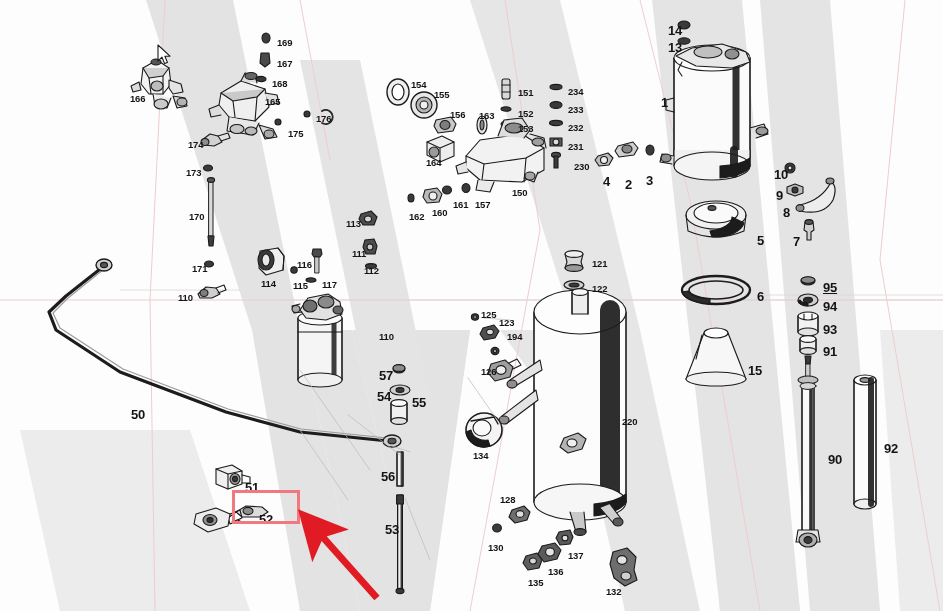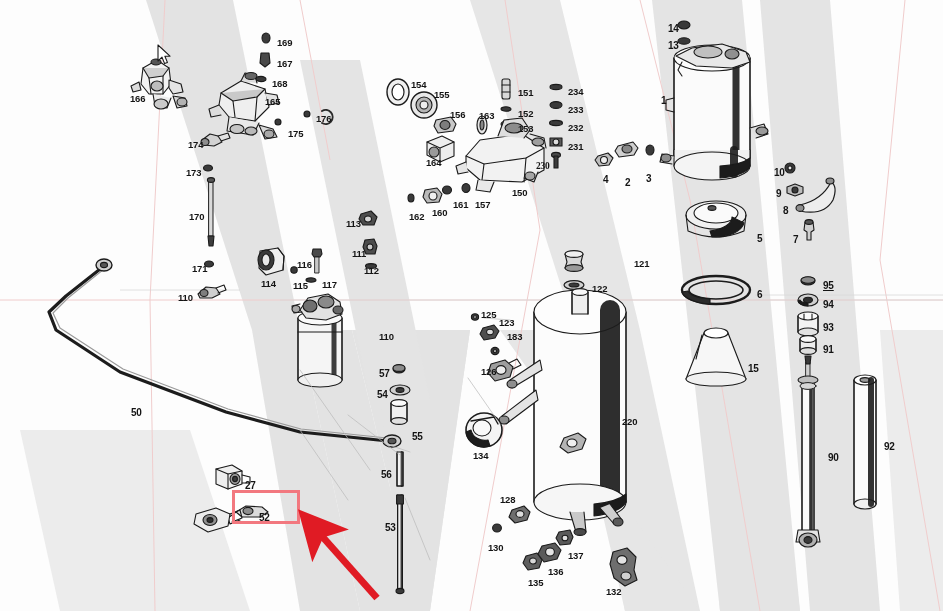--- a/index.html
+++ b/index.html
@@ -27,21 +27,21 @@
     position:absolute;
     font-family:"Liberation Sans",sans-serif;
     font-size:9.5px;
     font-weight:bold;
     color:#141414;
     letter-spacing:-0.2px;
     white-space:nowrap;
     line-height:1;
     -webkit-font-smoothing:none;
   }
-  .lbl.lg{font-size:10px;}
+  .lbl.lg{font-size:13px;}
 
   
   #annot{position:absolute;left:0;top:0;width:943px;height:611px;pointer-events:none;}
   #hl-box{
     position:absolute;
     left:232px;top:490px;width:68px;height:34px;
     border:3px solid #f2787f;
     background:transparent;
     box-sizing:border-box;
   }
@@ -628,61 +628,61 @@
       <div class="lbl" style="left: 518px; top: 124px;">153</div>
       <div class="lbl" style="left: 512px; top: 188px;">150</div>
       <div class="lbl" style="left: 475px; top: 200px;">157</div>
       <div class="lbl" style="left: 453px; top: 200px;">161</div>
       <div class="lbl" style="left: 432px; top: 208px;">160</div>
       <div class="lbl" style="left: 409px; top: 212px;">162</div>
       <div class="lbl" style="left: 568px; top: 87px;">234</div>
       <div class="lbl" style="left: 568px; top: 105px;">233</div>
       <div class="lbl" style="left: 568px; top: 123px;">232</div>
       <div class="lbl" style="left: 568px; top: 142px;">231</div>
-      <div class="lbl" style="left: 536px; top: 162px; font-family: Liberation Serif, serif;">230</div>
+      <div class="lbl" style="left: 574px; top: 162px;">230</div>
       <div class="lbl lg" style="left: 668px; top: 24px;">14</div>
       <div class="lbl lg" style="left: 668px; top: 41px;">13</div>
       <div class="lbl lg" style="left: 661px; top: 96px;">1</div>
       <div class="lbl lg" style="left: 603px; top: 175px;">4</div>
       <div class="lbl lg" style="left: 625px; top: 178px;">2</div>
       <div class="lbl lg" style="left: 646px; top: 174px;">3</div>
       <div class="lbl lg" style="left: 774px; top: 168px;">10</div>
       <div class="lbl lg" style="left: 776px; top: 189px;">9</div>
       <div class="lbl lg" style="left: 783px; top: 206px;">8</div>
       <div class="lbl lg" style="left: 793px; top: 235px;">7</div>
       <div class="lbl lg" style="left: 757px; top: 234px;">5</div>
       <div class="lbl lg" style="left: 757px; top: 290px;">6</div>
       <div class="lbl lg" style="left: 748px; top: 364px;">15</div>
       <div class="lbl lg" style="left: 823px; top: 281px; text-decoration: underline;">95</div>
       <div class="lbl lg" style="left: 823px; top: 300px;">94</div>
       <div class="lbl lg" style="left: 823px; top: 323px;">93</div>
       <div class="lbl lg" style="left: 823px; top: 345px;">91</div>
       <div class="lbl lg" style="left: 828px; top: 453px;">90</div>
       <div class="lbl lg" style="left: 884px; top: 442px;">92</div>
-      <div class="lbl" style="left: 592px; top: 259px; margin-left: 42px;">121</div>
+      <div class="lbl" style="left: 592px; top: 259px;">121</div>
       <div class="lbl" style="left: 592px; top: 284px;">122</div>
       <div class="lbl" style="left: 481px; top: 310px;">125</div>
       <div class="lbl" style="left: 499px; top: 318px;">123</div>
-      <div class="lbl" style="left: 507px; top: 332px;">183</div>
+      <div class="lbl" style="left: 507px; top: 332px;">194</div>
       <div class="lbl" style="left: 481px; top: 367px;">126</div>
       <div class="lbl" style="left: 622px; top: 417px;">220</div>
       <div class="lbl" style="left: 473px; top: 451px;">134</div>
       <div class="lbl" style="left: 500px; top: 495px;">128</div>
       <div class="lbl" style="left: 488px; top: 543px;">130</div>
       <div class="lbl" style="left: 528px; top: 578px;">135</div>
       <div class="lbl" style="left: 548px; top: 567px;">136</div>
       <div class="lbl" style="left: 568px; top: 551px;">137</div>
       <div class="lbl" style="left: 606px; top: 587px;">132</div>
       <div class="lbl lg" style="left: 131px; top: 408px;">50</div>
       <div class="lbl lg" style="left: 379px; top: 369px;">57</div>
       <div class="lbl lg" style="left: 377px; top: 390px;">54</div>
-      <div class="lbl lg" style="left: 377px; top: 432px; padding-left: 35px;">55</div>
+      <div class="lbl lg" style="left: 377px; top: 396px; padding-left: 35px;">55</div>
       <div class="lbl lg" style="left: 381px; top: 470px;">56</div>
       <div class="lbl lg" style="left: 385px; top: 523px;">53</div>
-      <div class="lbl lg" style="left: 245px; top: 481px;">27</div>
+      <div class="lbl lg" style="left: 245px; top: 481px;">51</div>
       <div class="lbl lg" style="left: 259px; top: 513px;">52</div>
     </div>
 
   <div id="hl-box" style="left: 232px; top: 490px; width: 68px; height: 34px; border-color: rgb(242, 120, 127);"></div>
 
   <svg id="annot" viewBox="0 0 943 611">
     <defs>
       <marker id="ahead" markerWidth="7" markerHeight="7" refX="4" refY="3.5" orient="auto" markerUnits="strokeWidth">
         <path d="M0,0 L7,3.5 L0,7 L1.6,3.5 Z" fill="#e01b24"></path>
       </marker>

